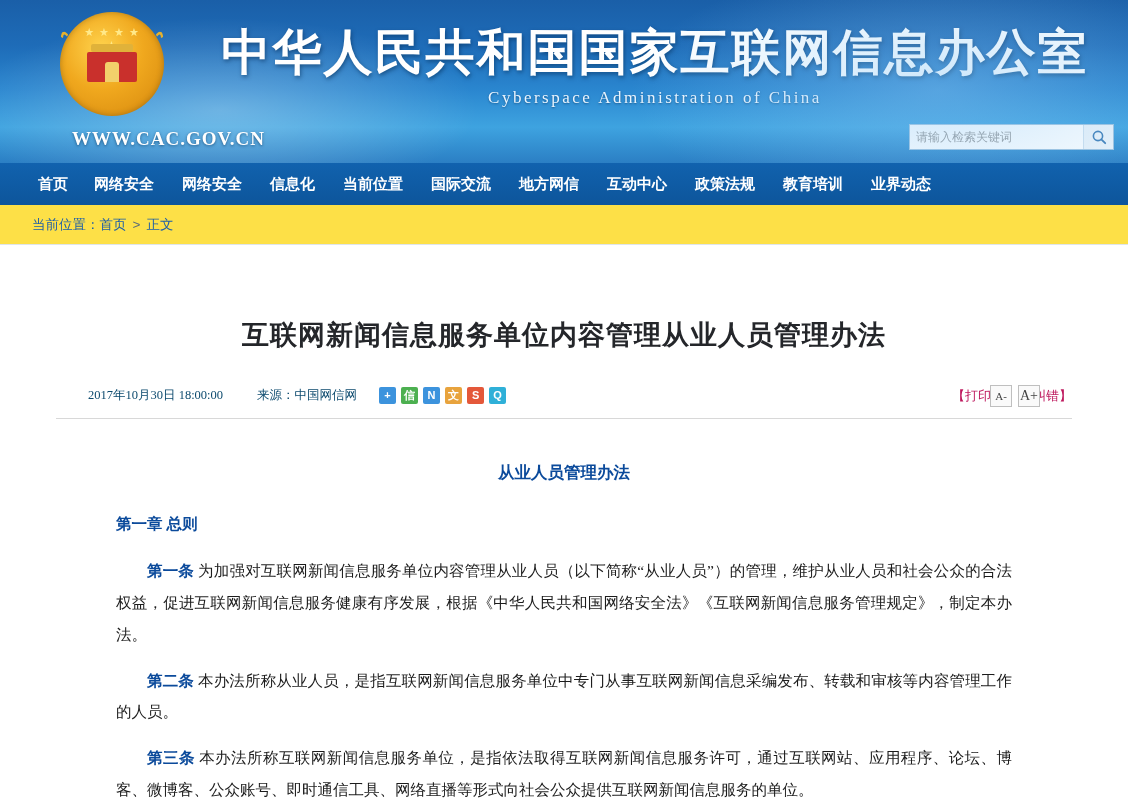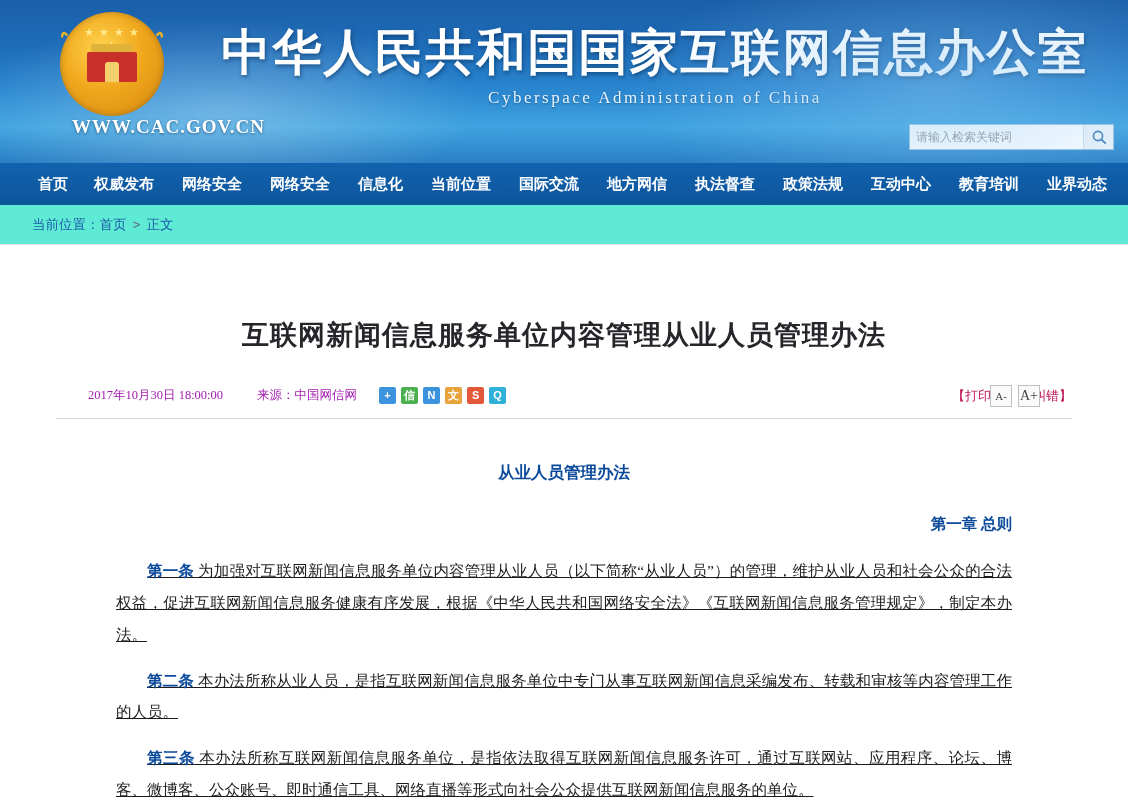--- a/index.html
+++ b/index.html
@@ -109,21 +109,21 @@
     text-align: center;
     color: #eaf5ff;
     font-family: "Liberation Serif", serif;
     font-size: 17px;
     letter-spacing: 2.5px;
     text-shadow: 0 1px 2px rgba(0,40,80,0.5);
     white-space: nowrap;
   }
   .site-url {
     position: absolute;
-    left: 72px; top: 116px;
+    left: 72px; top: 128px;
     color: #ffffff;
     font-family: "Liberation Serif", serif;
     font-weight: bold;
     font-size: 19px;
     letter-spacing: 1px;
     text-shadow: 0 1px 3px rgba(0,40,80,0.6);
   }
 
   .search-box {
     position: absolute;
@@ -175,21 +175,21 @@
     align-items: center;
     cursor: pointer;
     white-space: nowrap;
   }
   .navbar .nav-item.wide { padding: 0 14px; }
 
   
   .breadcrumb-bar {
     width: 1128px;
     height: 40px;
-    background: #5eead4;
+    background: #fde047;
     border-bottom: 1px solid #dfe5ea;
     display: flex;
     align-items: center;
     padding-left: 32px;
     font-size: 13.5px;
     color: #1e5fa8;
   }
   .breadcrumb-bar .sep { margin: 0 6px; color: #5a6a78; }
   .breadcrumb-bar .crumb { color: #1e5fa8; cursor: pointer; }
   .breadcrumb-bar .crumb.static { color: #1e5fa8; cursor: default; }
@@ -214,21 +214,21 @@
     position: relative;
     height: 46px;
     display: flex;
     align-items: center;
     border-bottom: 1px solid #d8d8d8;
     padding: 0 32px;
     margin-top: 14px;
   }
   .meta-date, .meta-source {
     font-size: 12.5px;
-    color: #a21caf;
+    color: #0c4a6e;
     font-family: "Liberation Serif", serif;
   }
   .meta-source { margin-left: 34px; }
   .share-icons {
     display: flex;
     gap: 5px;
     margin-left: 22px;
     align-items: center;
   }
   .share-icons .si {
@@ -287,35 +287,34 @@
   }
   .art-h1, .art-h2 {
     text-align: center;
     color: #0b4a9b;
     font-weight: bold;
     font-size: 16.5px;
     margin: 10px 0 0 0;
     line-height: 2.2;
   }
   .art-h3 {
-    text-align: right;
+    text-align: left;
     color: #0b4a9b;
     font-weight: bold;
     font-size: 15.5px;
     margin: 16px 0 6px 0;
     line-height: 2.2;
   }
   .para {
     font-size: 15.5px;
     line-height: 2.05;
     margin: 14px 0 0 0;
     text-indent: 2em;
     text-align: justify;
     color: #1c1c1c;
-    text-decoration: underline;
   }
   .para .art-label {
     color: #0b4a9b;
     font-weight: bold;
   }
 </style>
 </head>
 <body>
 
 <div class="banner">
@@ -338,30 +337,28 @@
       <svg width="16" height="16" viewBox="0 0 16 16">
         <circle cx="7" cy="7" r="4.6" fill="none" stroke="#3b7bb5" stroke-width="1.6"></circle>
         <line x1="10.3" y1="10.3" x2="14.2" y2="14.2" stroke="#3b7bb5" stroke-width="1.8" stroke-linecap="round"></line>
       </svg>
     </div>
   </div>
 </div>
 
 <div class="navbar">
   <div class="nav-item">首页</div>
-  <div class="nav-item wide">权威发布</div>
   <div class="nav-item wide">网络安全</div>
   <div class="nav-item wide">网络安全</div>
   <div class="nav-item wide">信息化</div>
   <div class="nav-item wide">当前位置</div>
   <div class="nav-item wide">国际交流</div>
   <div class="nav-item wide">地方网信</div>
-  <div class="nav-item wide">执法督查</div>
+  <div class="nav-item wide">互动中心</div>
   <div class="nav-item wide">政策法规</div>
-  <div class="nav-item wide">互动中心</div>
   <div class="nav-item wide">教育培训</div>
   <div class="nav-item wide">业界动态</div>
 
 </div>
 
 <div class="breadcrumb-bar">
   <span class="crumb static">当前位置：</span>
   <span class="crumb">首页</span>
   <span class="sep">&gt;</span>
   <span class="crumb">正文</span>

